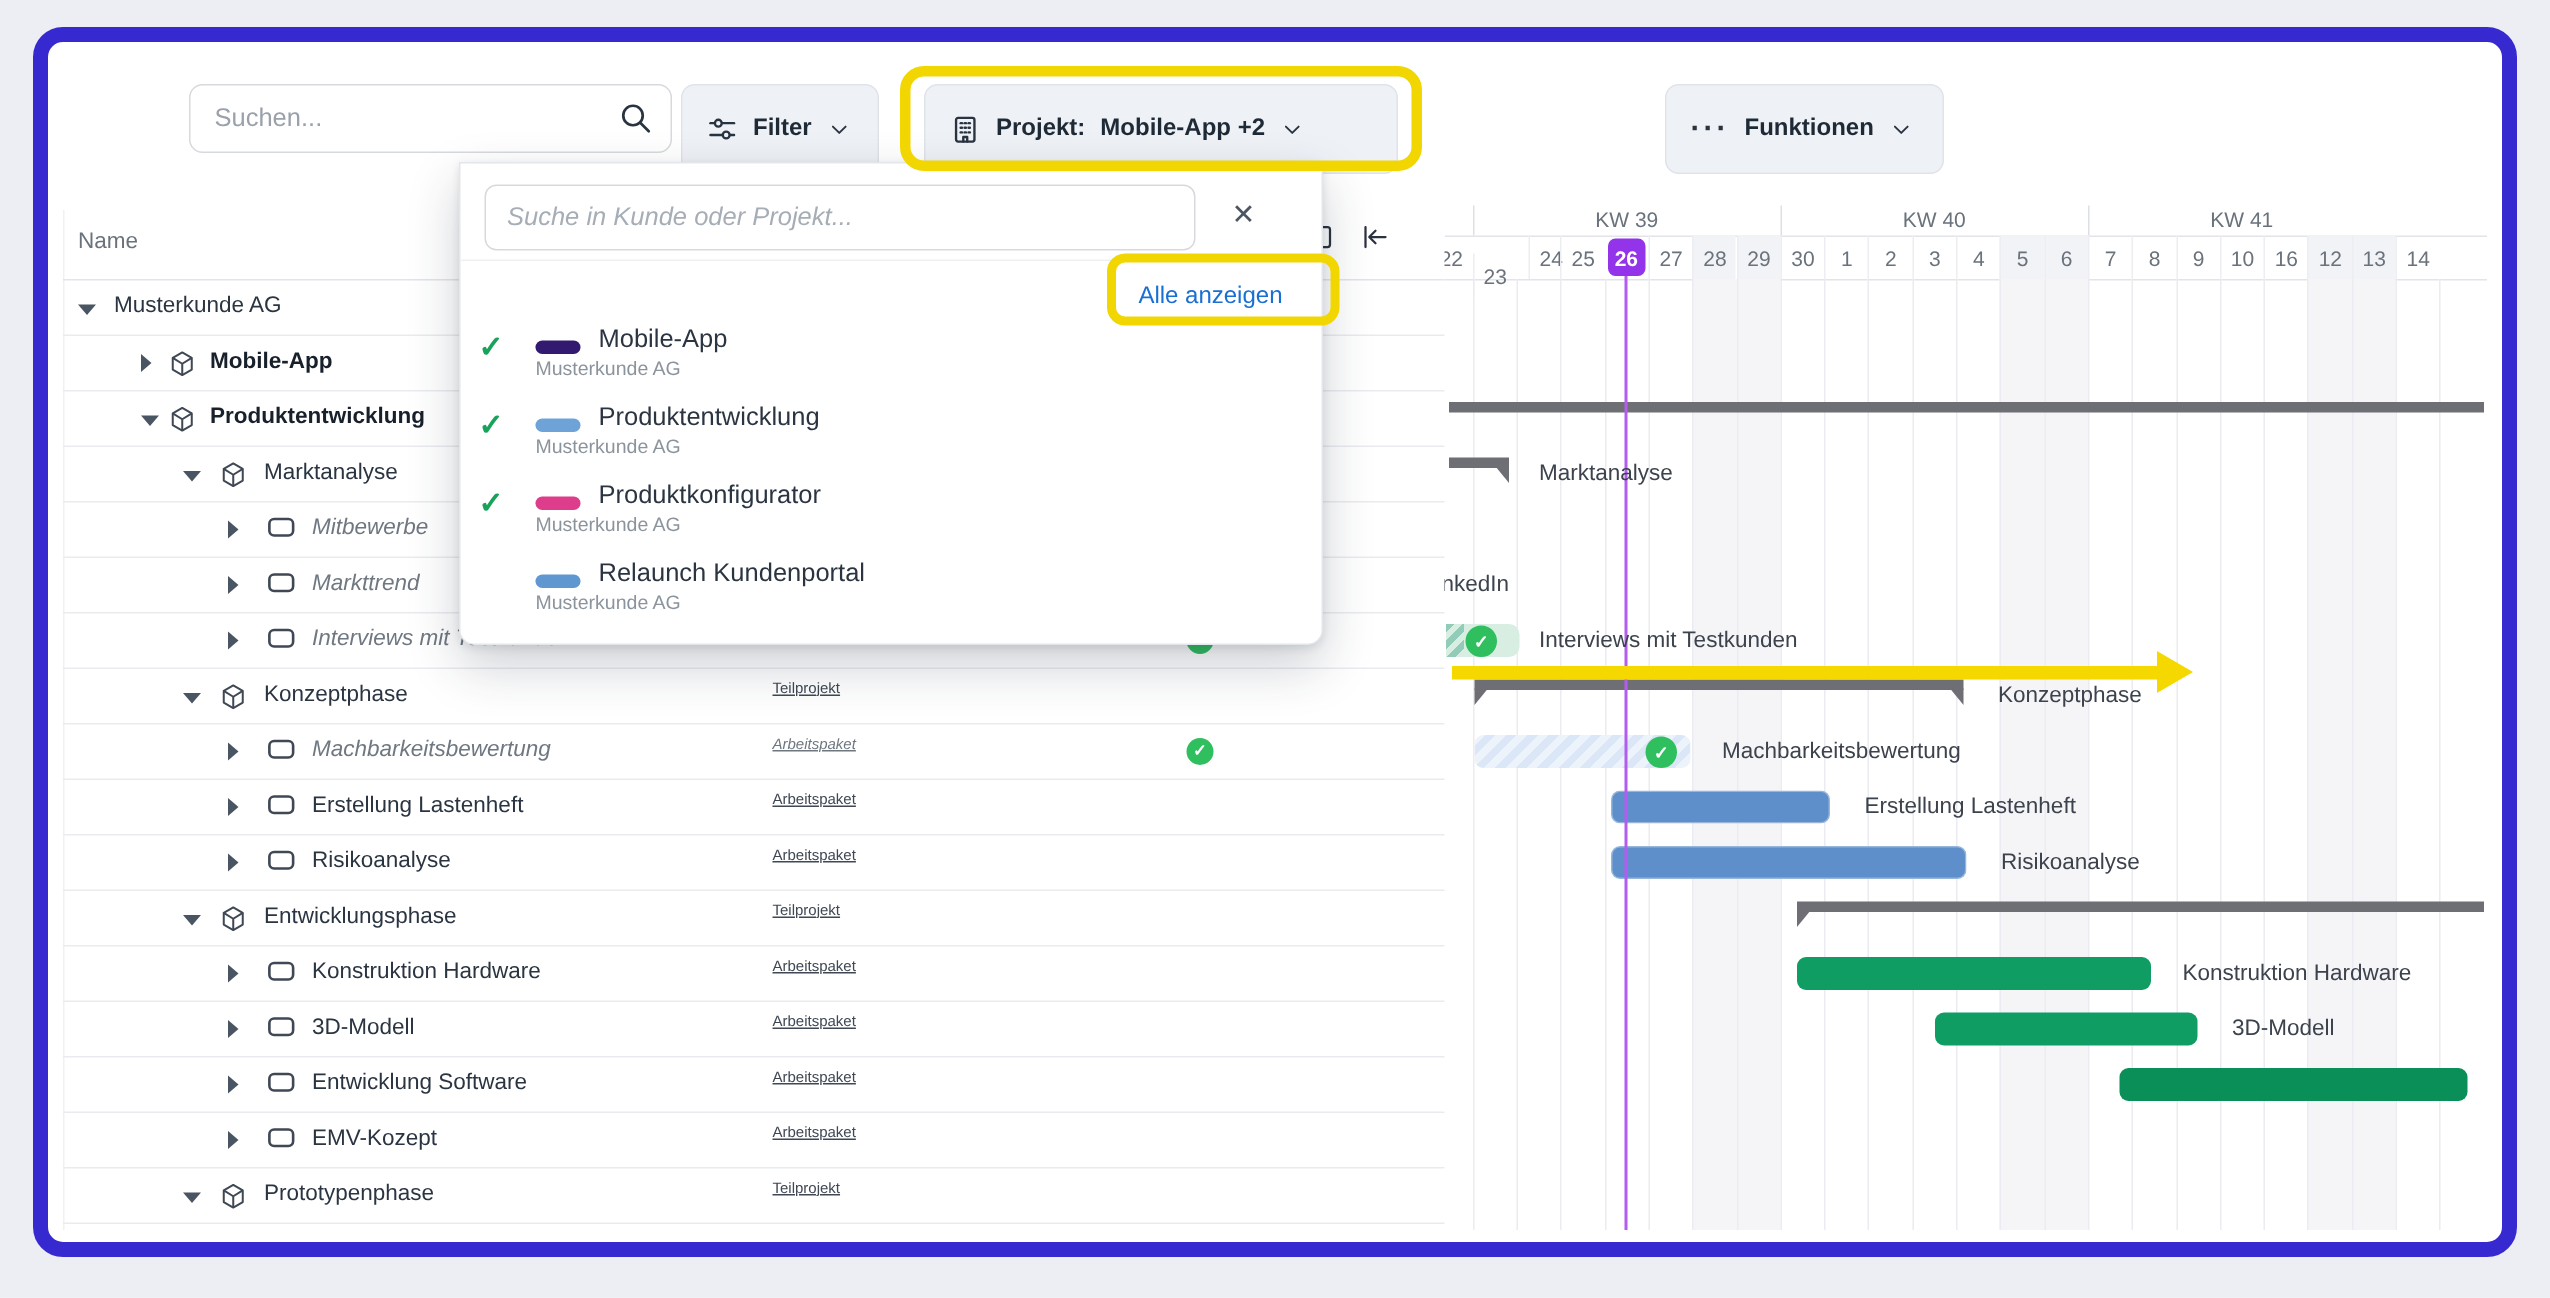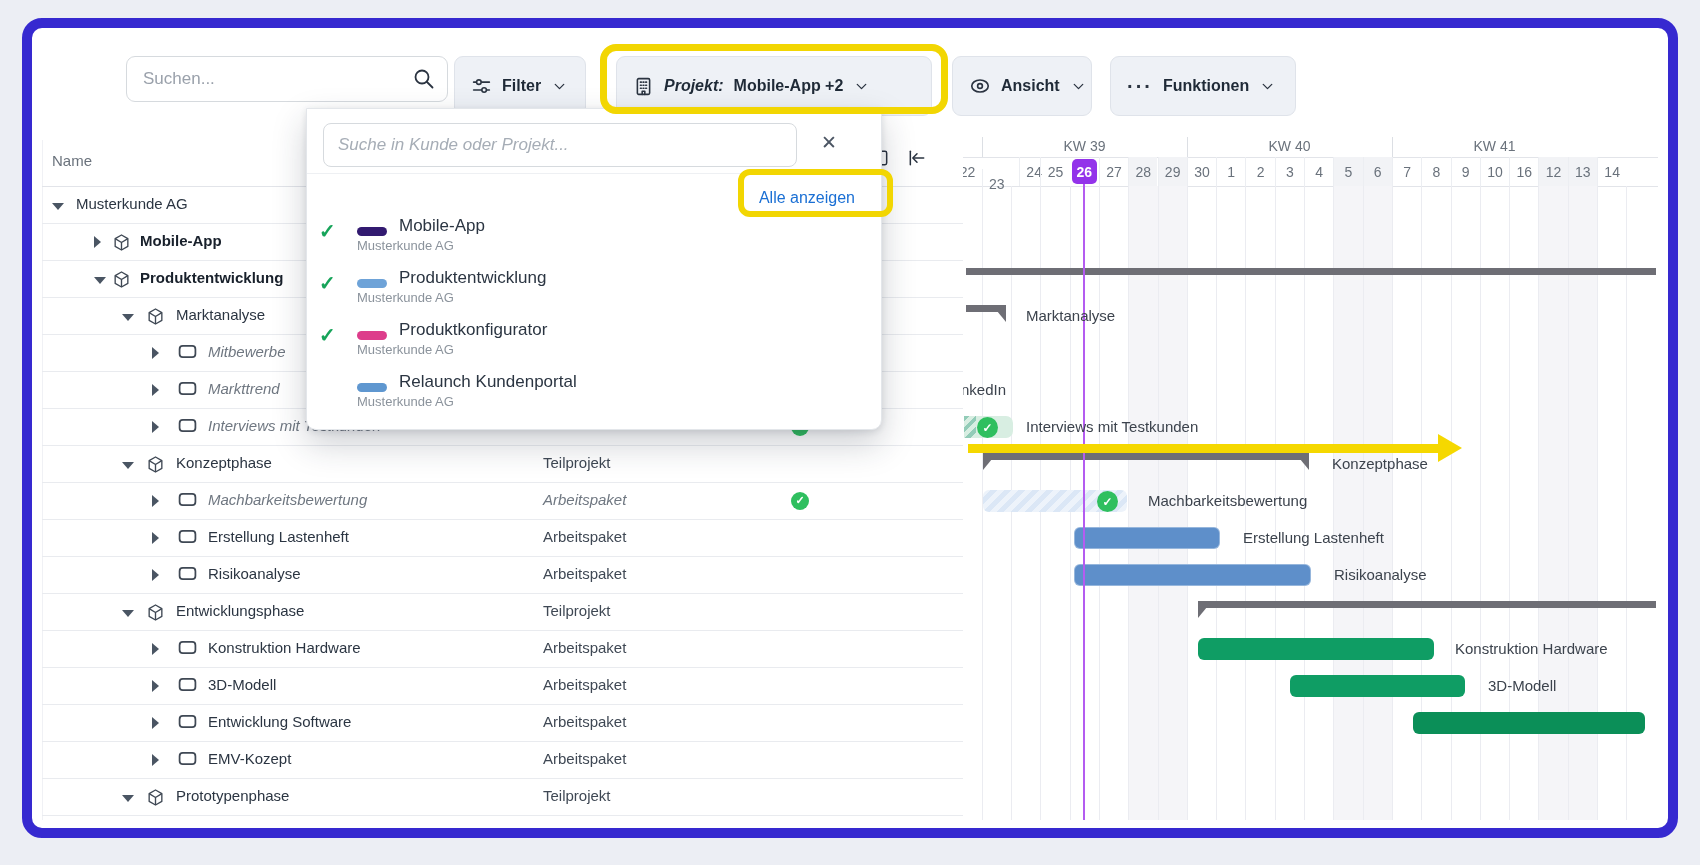--- a/index.html
+++ b/index.html
@@ -27,21 +27,21 @@
   #table-area { position:absolute; left:42px; top:130px; width:921px; height:690px; z-index:2; }
   #table-left-line { position:absolute; left:42px; top:140px; width:1px; height:680px; background:#f0f1f5; z-index:1; }
   .th-name { position:absolute; left:10px; top:22px; font-size:15px; color:#6a727c; }
   .th-border { position:absolute; left:0; top:56px; width:921px; height:1px; background:#e2e4e9; }
   .trow { position:absolute; left:0; width:921px; height:37px; border-bottom:1px solid #e9ebef; }
   .trow .caret-down { position:absolute; top:16px; width:0; height:0; border-left:6px solid transparent; border-right:6px solid transparent; border-top:7px solid #4a5563; }
   .trow .caret-right { position:absolute; top:12px; width:0; height:0; border-top:6px solid transparent; border-bottom:6px solid transparent; border-left:7px solid #4a5563; }
   .trow .nm { position:absolute; top:8px; font-size:15px; color:#2b3542; white-space:nowrap; }
   .trow .nm.b { font-weight:700; color:#18202b; }
   .trow .nm.i { font-style:italic; color:#6f7781; }
-  .trow .tp { position:absolute; left:501px; top:8px; font-size:15px; color:#3f4854; white-space:nowrap; }
+  .trow .tp { position:absolute; left:473px; top:8px; font-size:10px; color:#3f4854; white-space:nowrap;text-decoration:underline; }
   .trow .tp.i { font-style:italic; color:#6f7781; }
   .trow .ticon { position:absolute; top:9px; }
   .badge { position:absolute; width:18px; height:18px; border-radius:50%; background:#2fbf5f; color:#fff; font-size:11px; font-weight:700; display:flex; align-items:center; justify-content:center; }
 
   
   #gantt { position:absolute; left:963px; top:130px; width:695px; height:690px; overflow:hidden; z-index:3; }
   .wk-label { position:absolute; top:8px; font-size:14px; color:#6a727c; transform:translateX(-50%); }
   .wk-sep { position:absolute; top:7px; width:1px; height:20px; background:#dcdfe4; }
   .hline { position:absolute; height:1px; background:#e2e4e9; left:0; width:695px; }
   .daycell { position:absolute; top:27px; height:29px; display:flex; align-items:center; justify-content:center; font-size:14px; color:#6a727c; border-left:1px solid #eceef2; }
@@ -119,40 +119,28 @@
           <line x1="14.5" y1="7" x2="15.5" y2="7"></line>
           <line x1="8.5" y1="10.5" x2="9.5" y2="10.5"></line>
           <line x1="11.5" y1="10.5" x2="12.5" y2="10.5"></line>
           <line x1="14.5" y1="10.5" x2="15.5" y2="10.5"></line>
           <line x1="8.5" y1="14" x2="9.5" y2="14"></line>
           <line x1="11.5" y1="14" x2="12.5" y2="14"></line>
           <line x1="14.5" y1="14" x2="15.5" y2="14"></line>
           <path d="M10.5 21v-3.5h3V21"></path>
         </g>
       </svg>
-    <span style="font-weight:600;font-style:italic;">Projekt:</span>
+    <span style="font-weight:600;">Projekt:</span>
     <span>Mobile-App +2</span>
     <svg width="17" height="17" viewBox="0 0 24 24">
         <polyline class="ico-stroke" points="6,9 12,15 18,9"></polyline>
       </svg>
   </button>
   <div class="yellow-ring" style="left:600px; top:44px; width:348px; height:70px;"></div>
 
-  <button class="btn" style="left:952px; top:56px; width:140px;">
-    <svg width="22" height="22" viewBox="0 0 24 24">
-        <g class="ico-stroke">
-          <ellipse cx="12" cy="12" rx="9" ry="6.5"></ellipse>
-          <circle cx="12" cy="12" r="2.6"></circle>
-        </g>
-      </svg>
-    <span>Ansicht</span>
-    <svg width="17" height="17" viewBox="0 0 24 24">
-        <polyline class="ico-stroke" points="6,9 12,15 18,9"></polyline>
-      </svg>
-  </button>
 
   <button class="btn" style="left:1110px; top:56px; width:186px;">
     <span class="dots">···</span>
     <span>Funktionen</span>
     <svg width="17" height="17" viewBox="0 0 24 24">
         <polyline class="ico-stroke" points="6,9 12,15 18,9"></polyline>
       </svg>
   </button>
 
   <div id="panel-icons">

